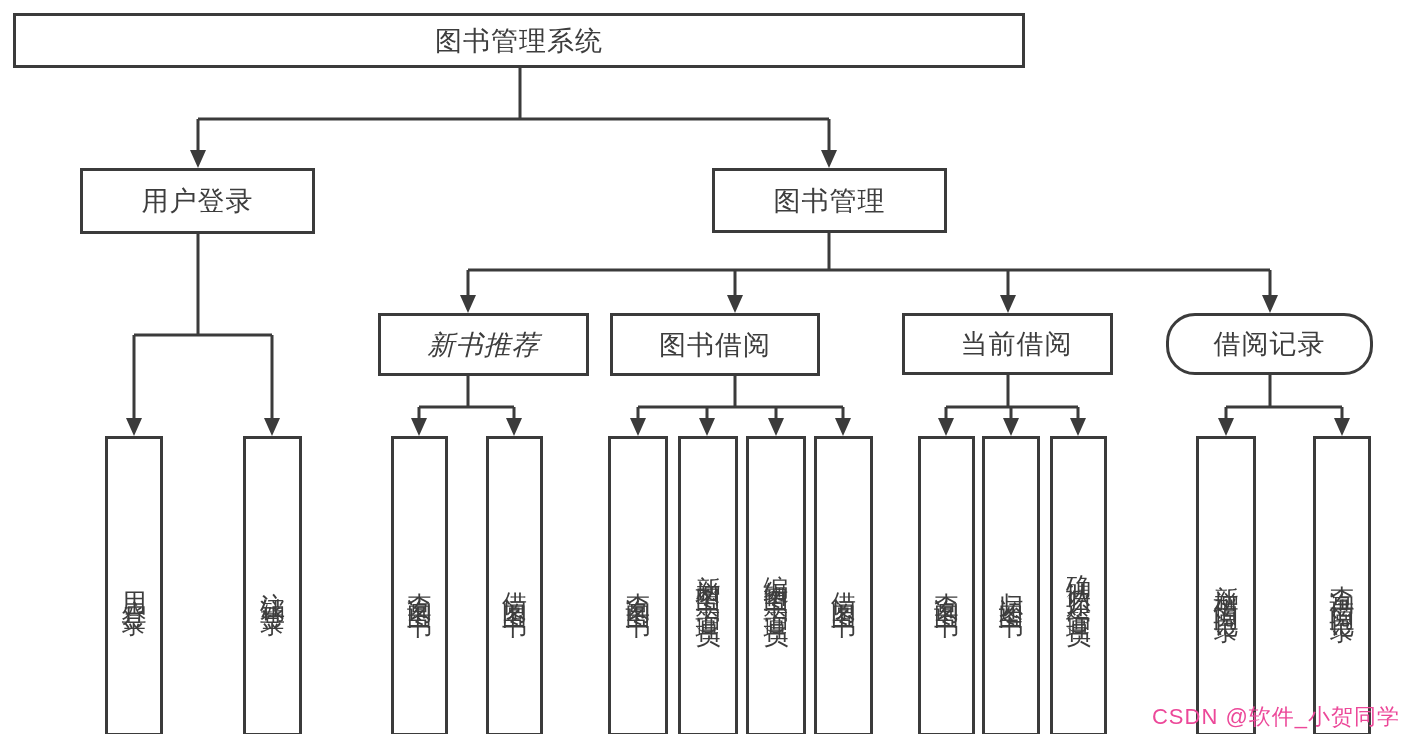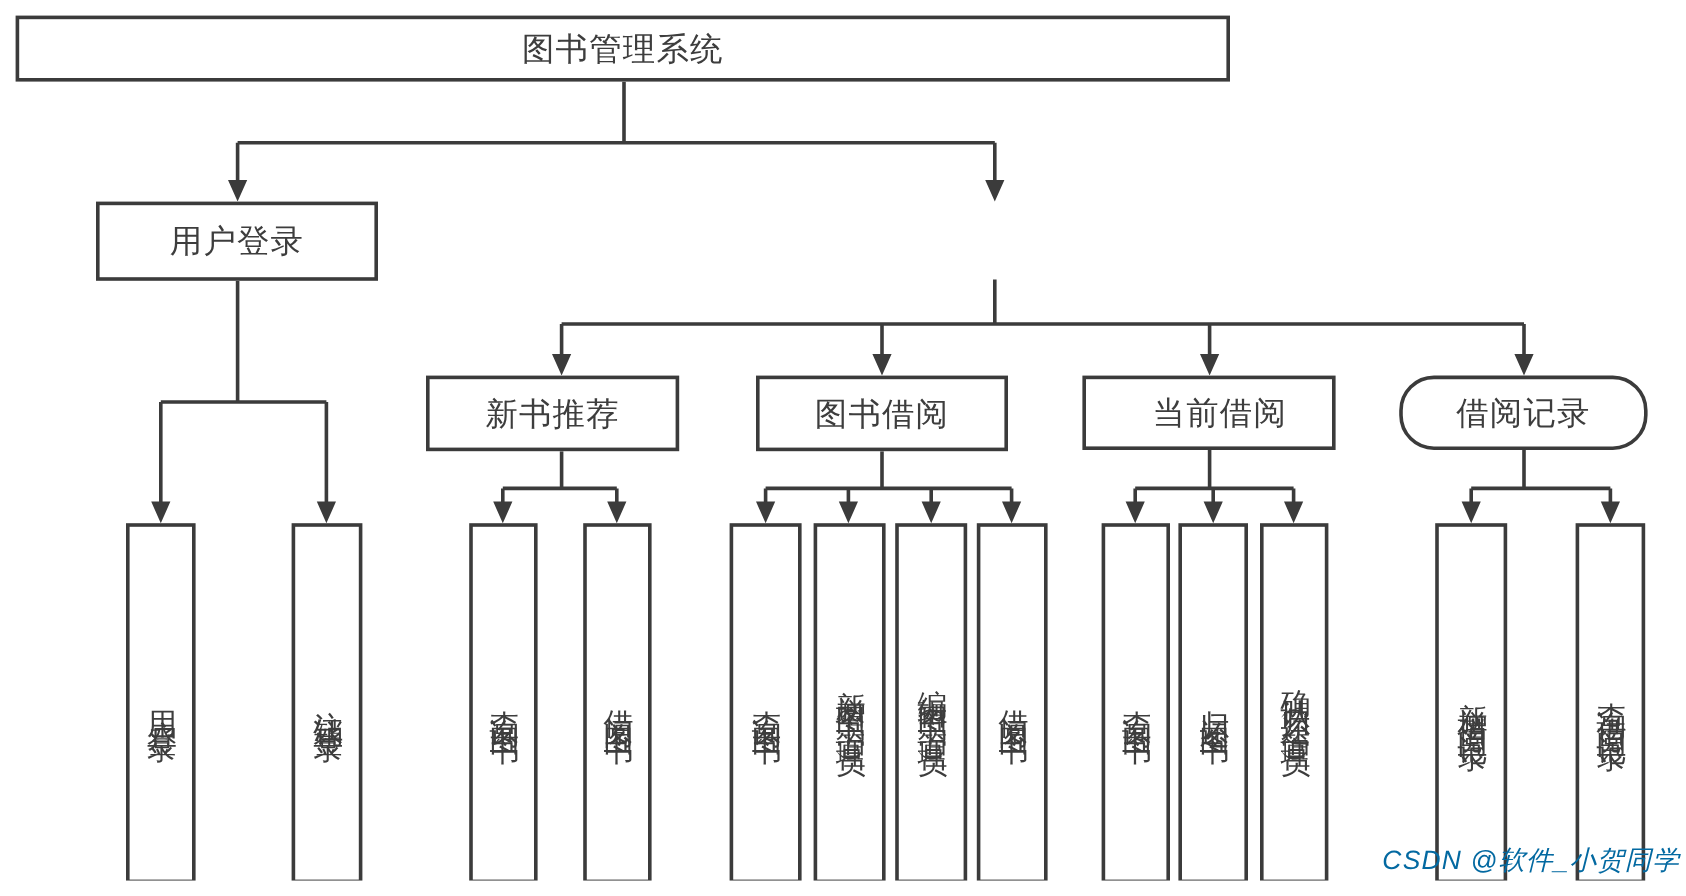--- a/index.html
+++ b/index.html
@@ -44,22 +44,21 @@
     font-size: 25px;
     letter-spacing: 7px;
     line-height: 1;
   }
   .watermark {
     position: absolute;
     right: 5px;
     bottom: 2px;
     font-size: 22px;
     letter-spacing: 1px;
-    color: #0369a1;
-    font-style: italic;
+    color: #ec4899;
   }
 </style>
 </head>
 <body>
 
 <div class="stage">
 
   <svg class="wires" width="1405" height="747" viewBox="0 0 1405 747" aria-hidden="true">
     <path fill="none" stroke="#3b3b3b" stroke-width="3" d="M520 68 V119 M198 119 H829 M198 119 V152 M829 119 V152
              M198 234 V335 M134 335 H272 M134 335 V420 M272 335 V420
@@ -76,23 +75,24 @@
              M630 418 L646 418 L638 436 Z  M699 418 L715 418 L707 436 Z
              M768 418 L784 418 L776 436 Z  M835 418 L851 418 L843 436 Z
              M938 418 L954 418 L946 436 Z  M1003 418 L1019 418 L1011 436 Z
              M1070 418 L1086 418 L1078 436 Z  M1218 418 L1234 418 L1226 436 Z
              M1334 418 L1350 418 L1342 436 Z"></path>
   </svg>
 
   <div class="box h" style="left:13px; top:13px; width:1012px; height:55px;">图书管理系统</div>
 
   <div class="box h" style="left:80px; top:168px; width:235px; height:66px;">用户登录</div>
+  <div class="box h" style="left:712px; top:168px; width:235px; height:65px;">图书管理</div>
 
-  <div class="box h" style="left:355px; top:313px; width:211px; height:63px;">新书推荐</div>
-  <div class="box h" style="left:630px; top:313px; width:210px; height:63px;">图书借阅</div>
+  <div class="box h" style="left:378px; top:313px; width:211px; height:63px;font-style:italic;">新书推荐</div>
+  <div class="box h" style="left:610px; top:313px; width:210px; height:63px;">图书借阅</div>
   <div class="box h" style="left:902px; top:313px; width:211px; height:62px;padding-left:18px;">当前借阅</div>
   <div class="box h" style="left:1166px; top:313px; width:207px; height:62px;border-radius:29px;">借阅记录</div>
 
   <div class="box v" style="left:105px; width:58px;">用户登录</div>
   <div class="box v" style="left:243px; width:59px;">注销登录</div>
 
   <div class="box v" style="left:391px; width:57px;">查询图书</div>
   <div class="box v" style="left:486px; width:57px;">借阅图书</div>
 
   <div class="box v" style="left:608px; width:60px;">查询图书</div>

